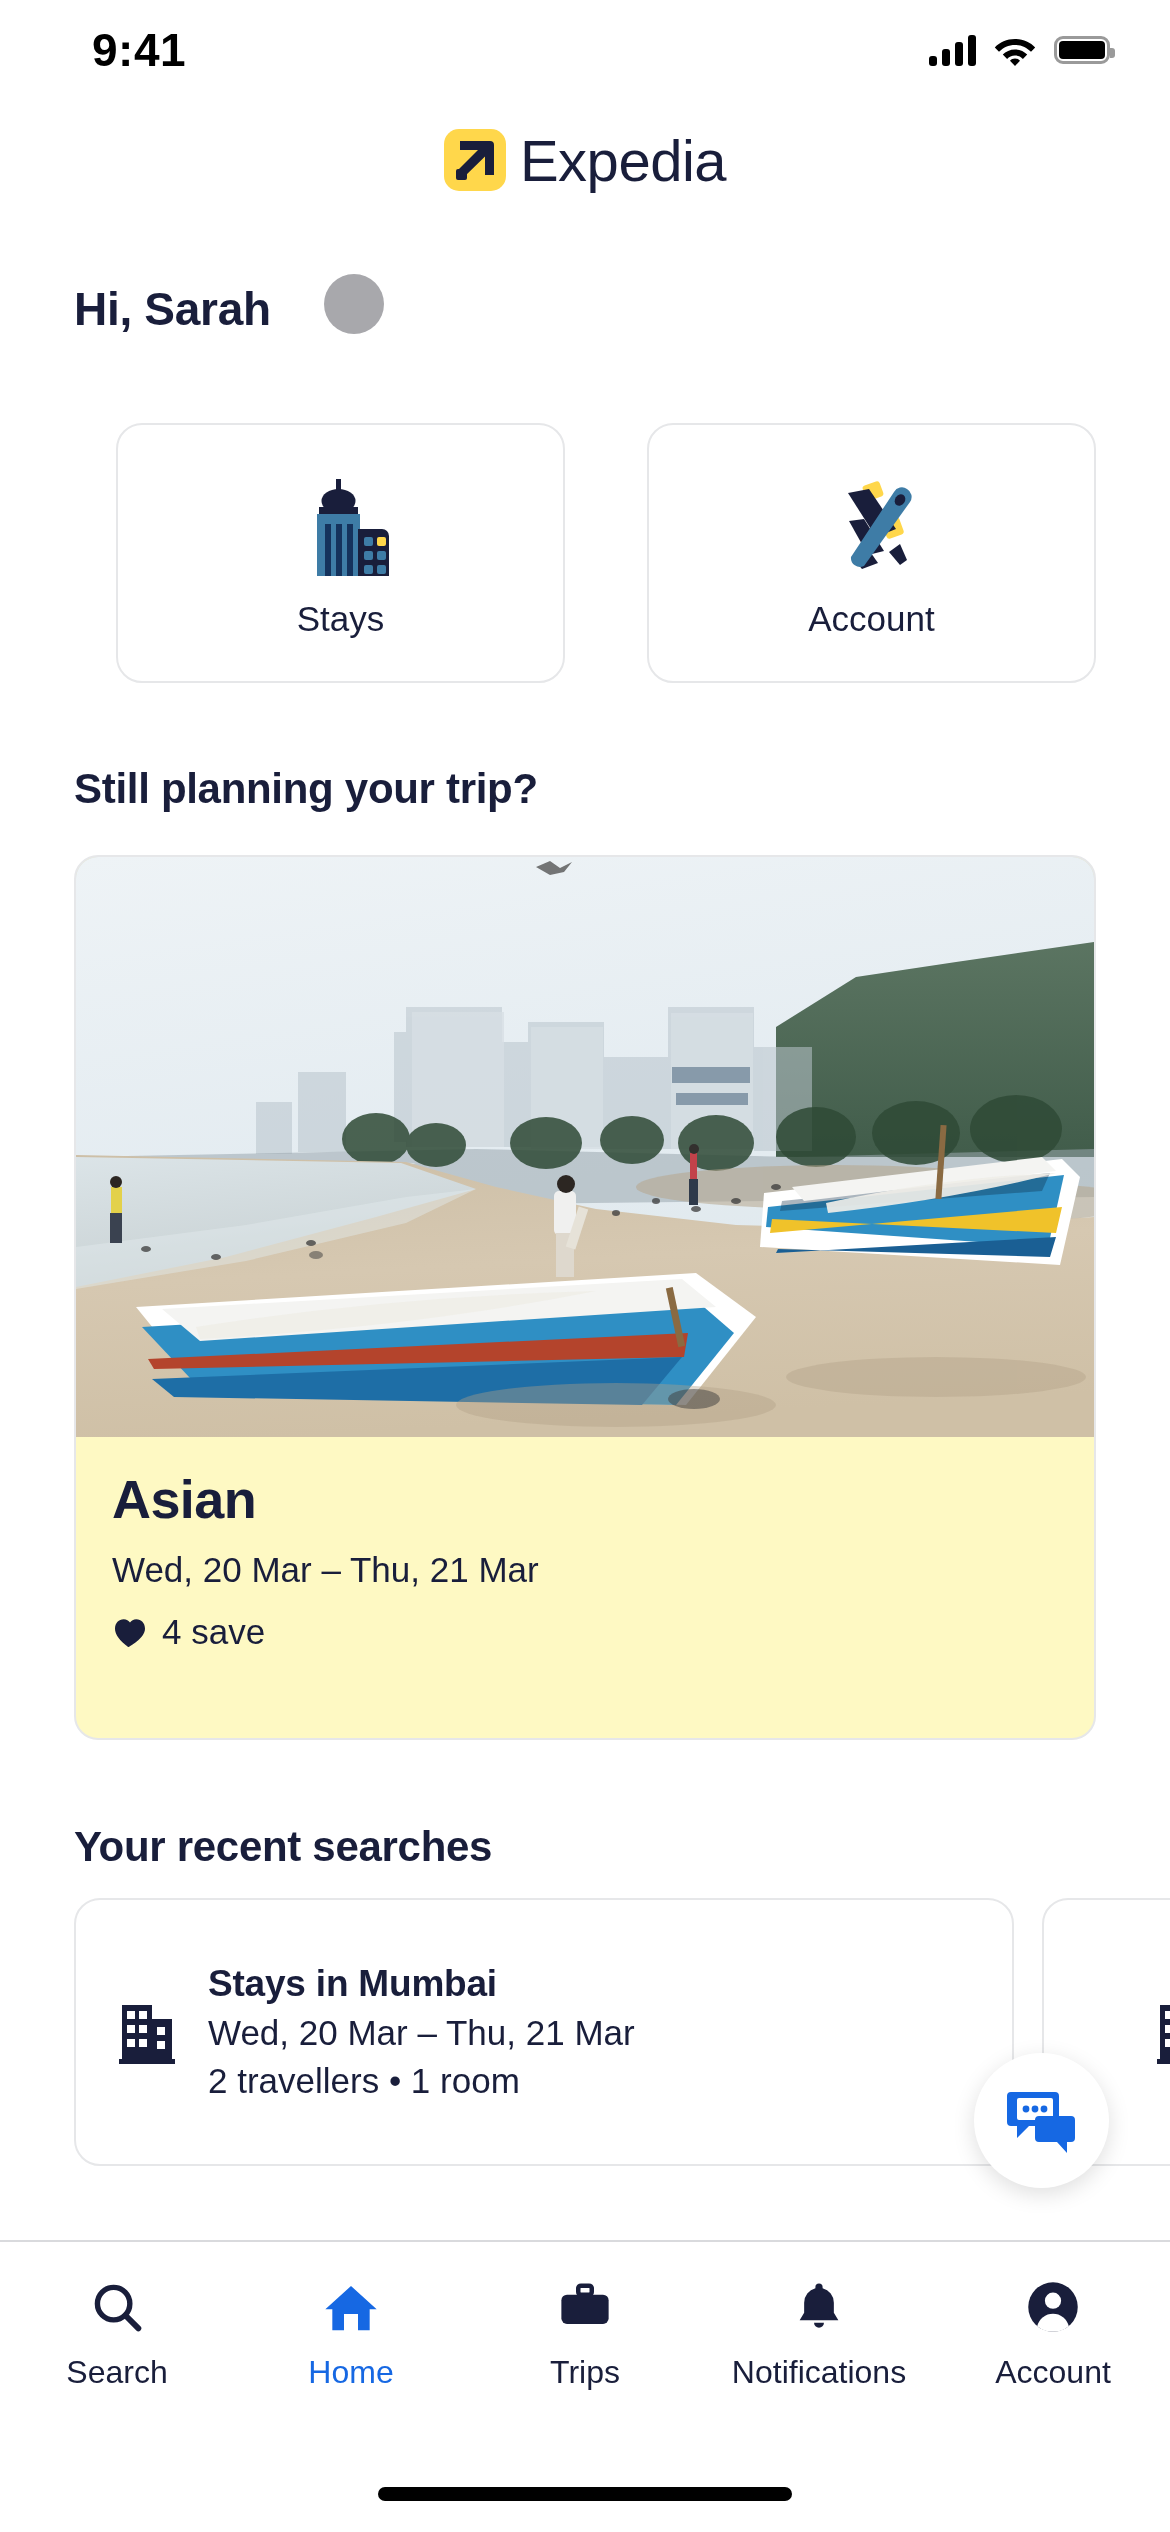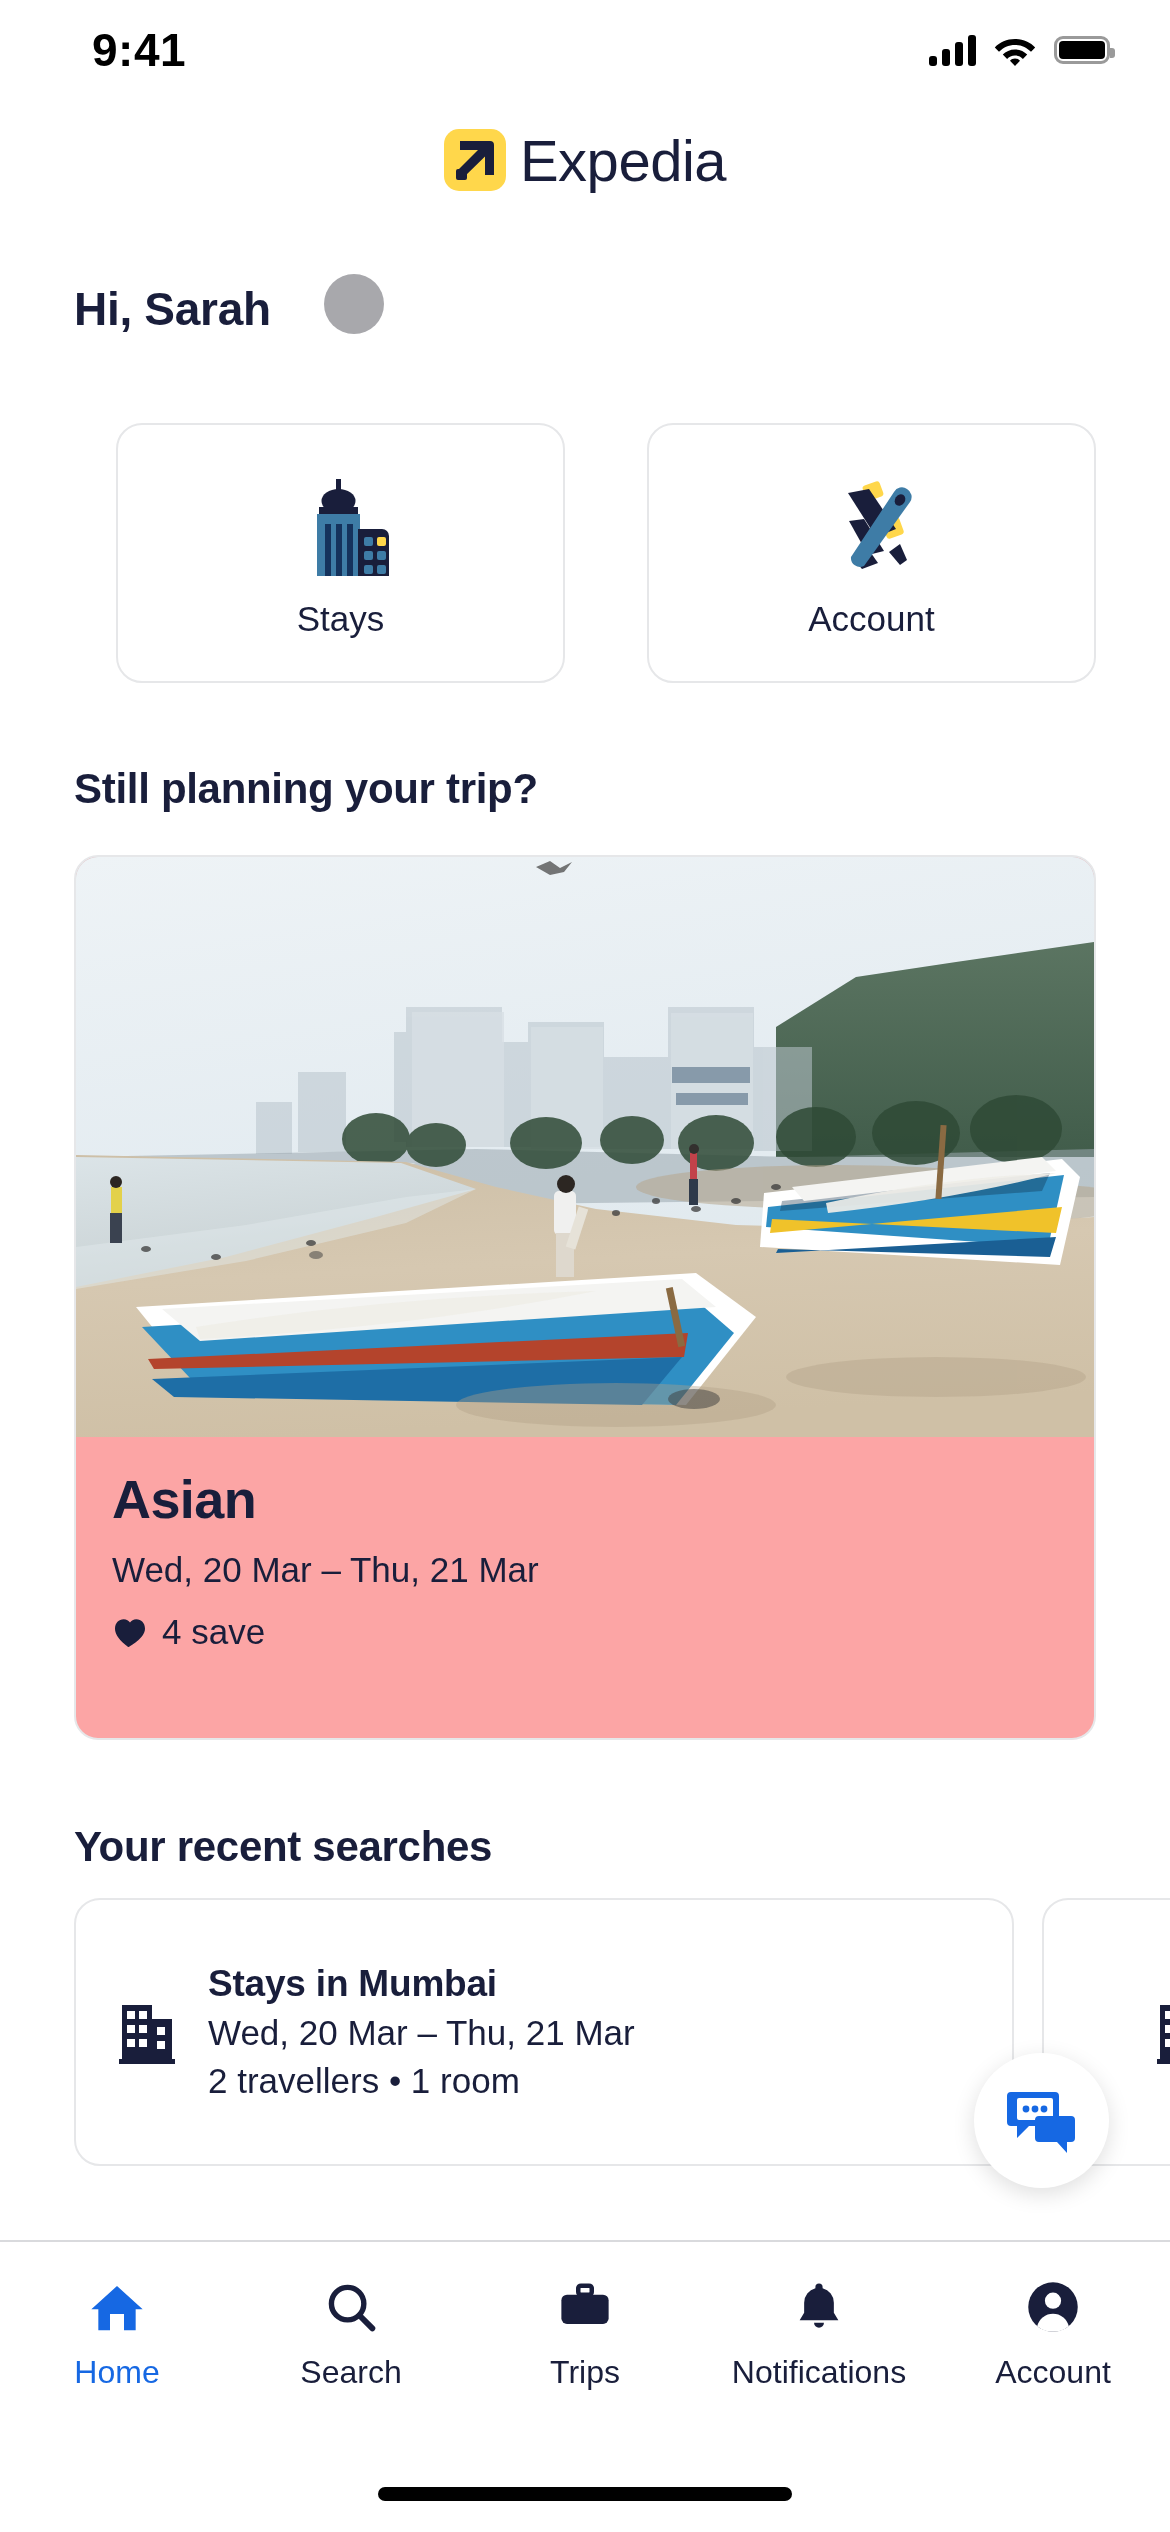--- a/index.html
+++ b/index.html
@@ -82,21 +82,21 @@
   .h-section{
     position:absolute; left:74px;
     font-size:42px; font-weight:700; letter-spacing:-0.3px; color:#191e3b;
   }
   #h-planning{ top:765px; }
   #h-recent{ top:1823px; }
 
   
   .trip-card{
     position:absolute; top:855px; left:74px; width:1022px; height:885px;
-    background:#fca5a5; border:2px solid #e6e7e9; border-radius:24px; overflow:hidden;
+    background:#fef9c3; border:2px solid #e6e7e9; border-radius:24px; overflow:hidden;
   }
   .trip-photo{ width:100%; height:580px; position:relative; overflow:hidden; background:#cdd4da; }
   .trip-body{ padding:34px 36px 0 36px; }
   .trip-title{ font-size:54px; font-weight:700; letter-spacing:-0.6px; line-height:1.05; }
   .trip-dates{ font-size:35px; margin-top:22px; color:#191e3b; }
   .trip-saves{ display:flex; align-items:center; gap:14px; margin-top:22px; font-size:35px; }
 
   
   .recent-row{
     position:absolute; top:1898px; left:74px; width:1096px; height:268px;
@@ -408,37 +408,37 @@
     <rect x="12" y="12" width="36" height="22" rx="2" fill="#ffffff"></rect>
     <circle cx="21" cy="23" r="3.4" fill="#1668E3"></circle>
     <circle cx="30" cy="23" r="3.4" fill="#1668E3"></circle>
     <circle cx="39" cy="23" r="3.4" fill="#1668E3"></circle>
     <path d="M34 30 h32 a4 4 0 0 1 4 4 v18 a4 4 0 0 1 -4 4 h-4 v11 l-10 -11 h-18 a4 4 0 0 1 -4 -4 v-18 a4 4 0 0 1 4 -4 z" fill="#1668E3"></path>
   </svg>
 </div>
 
 <div class="navbar">
 
-  <div class="navitem active">
-    <span class="navicon">
-      <svg width="56" height="52" viewBox="0 0 24 22">
-          <path d="M12 2 L23 12 h-3 v9 h-5 v-7 h-6 v7 h-5 v-9 H1 z" fill="#1668E3"></path>
-        </svg>
-    </span>
-    <span class="navlabel">Home</span>
-  </div>
-
   <div class="navitem">
     <span class="navicon">
       <svg width="54" height="54" viewBox="0 0 24 24">
           <circle cx="10.5" cy="10.5" r="7.2" fill="none" stroke="#191E3B" stroke-width="2.4"></circle>
           <line x1="15.8" y1="15.8" x2="21.5" y2="21.5" stroke="#191E3B" stroke-width="2.6" stroke-linecap="round"></line>
         </svg>
     </span>
     <span class="navlabel">Search</span>
+  </div>
+
+  <div class="navitem active">
+    <span class="navicon">
+      <svg width="56" height="52" viewBox="0 0 24 22">
+          <path d="M12 2 L23 12 h-3 v9 h-5 v-7 h-6 v7 h-5 v-9 H1 z" fill="#1668E3"></path>
+        </svg>
+    </span>
+    <span class="navlabel">Home</span>
   </div>
 
   <div class="navitem">
     <span class="navicon">
       <svg width="54" height="50" viewBox="0 0 24 22">
           <rect x="9" y="1.5" width="6" height="4" rx="1.2" fill="none" stroke="#191E3B" stroke-width="2"></rect>
           <rect x="1.5" y="5.5" width="21" height="13" rx="2.5" fill="#191E3B"></rect>
         </svg>
     </span>
     <span class="navlabel">Trips</span>

